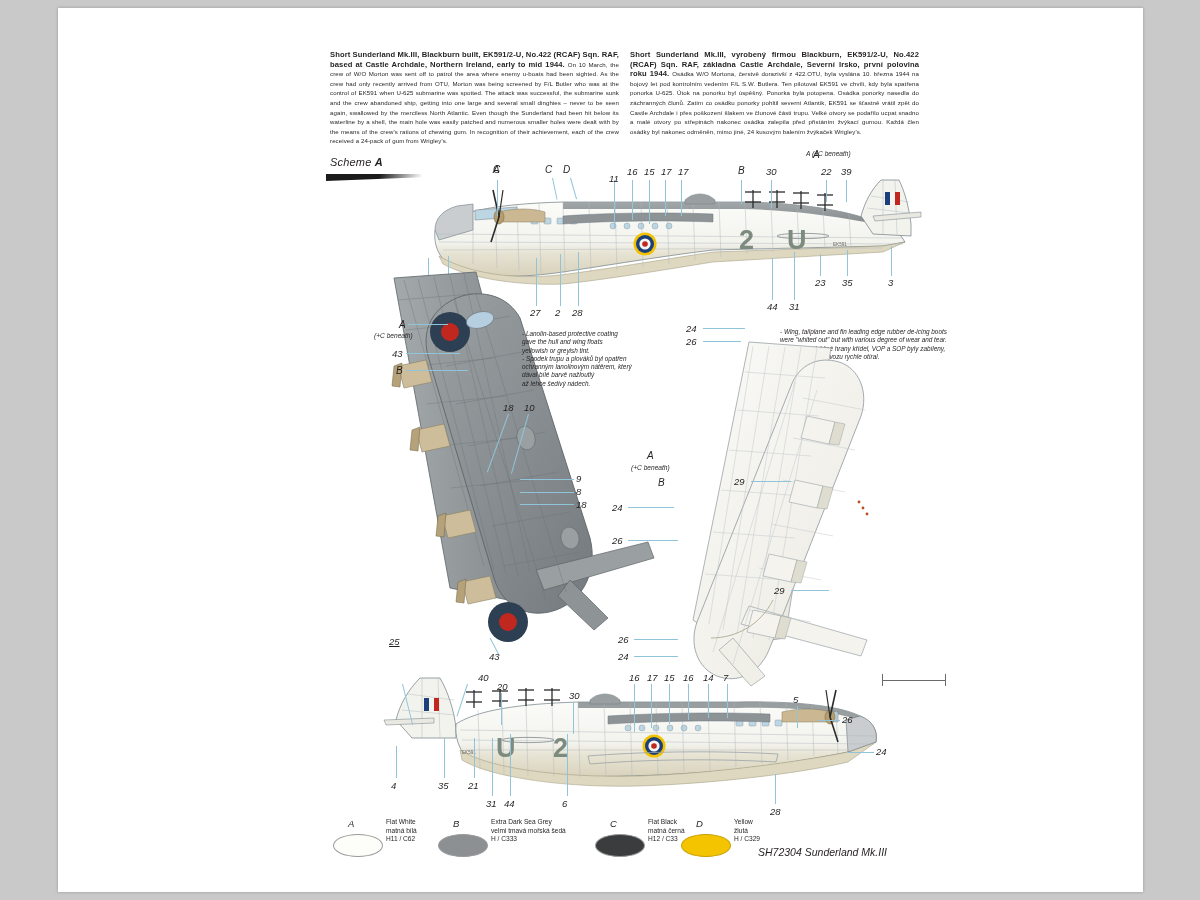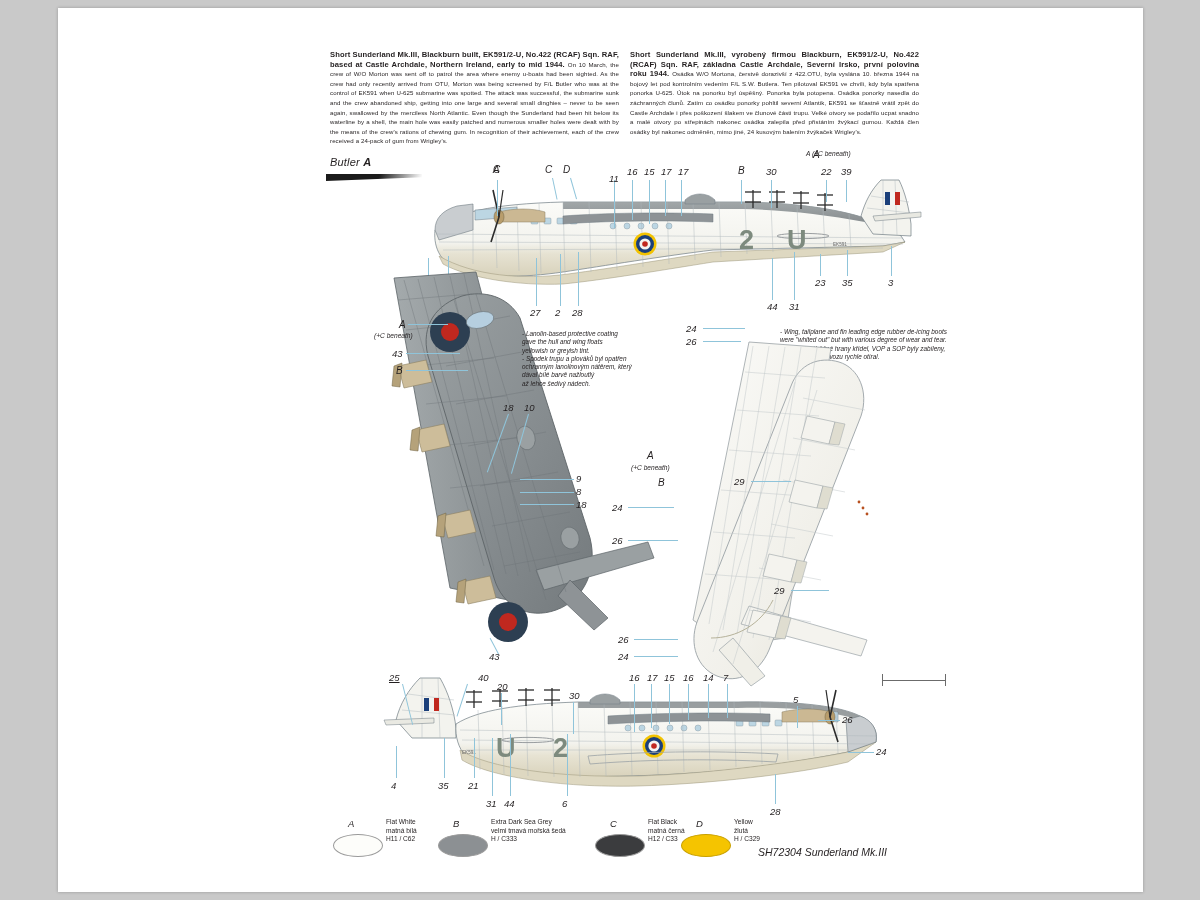--- a/index.html
+++ b/index.html
@@ -73,21 +73,21 @@
     <span>Short Sunderland Mk.III, Blackburn built, EK591/2-U, No.422 (RCAF) Sqn. RAF, based at Castle Archdale, Northern Ireland, early to mid 1944.</span>
     <span class="body">On 10 March, the crew of W/O Morton was sent off to patrol the area where enemy u-boats had been sighted. As the crew had only recently arrived from OTU, Morton was being screened by F/L Butler who was at the control of EK591 when U-625 submarine was spotted. The attack was successful, the submarine sunk and the crew abandoned ship, getting into one large and several small dinghies – never to be seen again, swallowed by the merciless North Atlantic. Even though the Sunderland had been hit below its waterline by a shell, the main hole was easily patched and numerous smaller holes were dealt with by the means of the crew's rations of chewing gum. In recognition of their achievement, each of the crew received a 24-pack of gum from Wrigley's.</span>
   </div>
 
   <div class="txtcol hdr" style="left:572px;top:42px;width:289px;">
     <span>Short Sunderland Mk.III, vyrobený firmou Blackburn, EK591/2-U, No.422 (RCAF) Sqn. RAF, základna Castle Archdale, Severní Irsko, první polovina roku 1944.</span>
     <span class="body">Osádka W/O Mortona, čerstvě dorazivší z 422.OTU, byla vyslána 10. března 1944 na bojový let pod kontrolním vedením F/L S.W. Butlera. Ten pilotoval EK591 ve chvíli, kdy byla spatřena ponorka U-625. Útok na ponorku byl úspěšný. Ponorka byla potopena. Osádka ponorky nasedla do záchranných člunů. Zatím co osádku ponorky pohltil severní Atlantik, EK591 se šťastně vrátil zpět do Castle Archdale i přes poškození šlakem ve člunové části trupu. Velké otvory se podařilo ucpat snadno a malé otvory po střepinách nakonec osádka zalepila před přistáním žvýkací gumou. Každá člen osádky byl nakonec odměněn, mimo jiné, 24 kusovým balením žvýkaček Wrigley's.</span>
   </div>
 
   <div class="scheme">
-    <span>Butler</span>
+    <span>Scheme</span>
     <b>A</b>
   </div>
   <div class="schemebar"></div>
 
   <div class="plane" style="left:355px;top:178px;width:510px;height:120px;">
     <svg width="510" height="120" viewBox="0 0 510 120">
       <defs>
         <linearGradient id="hullTop" x1="0" y1="0" x2="0" y2="1">
           <stop offset="0%" stop-color="#fbfbf8"></stop>
           <stop offset="55%" stop-color="#f3f3ee"></stop>
@@ -557,21 +557,21 @@
       <ellipse cx="150" cy="60" rx="26" ry="2.6" fill="none" stroke="#8e9396" stroke-width="0.9"></ellipse>
 
       <path d="M210,76 C260,72 330,70 400,74 L398,82 C330,78 260,80 212,84 Z" fill="none" stroke="#9aa2a6" stroke-width="0.8"></path>
     </svg>
   </div>
 
   <div style="position:absolute;left:438px;top:727px;font-family:'Liberation Sans',sans-serif;font-size:27px;font-weight:bold;color:#7d8a7e;line-height:1;">U</div>
   <div style="position:absolute;left:495px;top:727px;font-family:'Liberation Sans',sans-serif;font-size:27px;font-weight:bold;color:#7d8a7e;line-height:1;">2</div>
   <div style="position:absolute;left:404px;top:742px;font-size:4.6px;color:#6b6b6b;">EK591</div>
 
-  <div class="cal" style="left:331px;top:664px;text-decoration:underline;">25</div>
+  <div class="cal" style="left:331px;top:628px;text-decoration:underline;">25</div>
   <div class="cal" style="left:420px;top:664px;">40</div>
   <div class="cal" style="left:439px;top:673px;">20</div>
   <div class="cal" style="left:511px;top:682px;">30</div>
   <div class="cal" style="left:571px;top:664px;">16</div>
   <div class="cal" style="left:589px;top:664px;">17</div>
   <div class="cal" style="left:606px;top:664px;">15</div>
   <div class="cal" style="left:625px;top:664px;">16</div>
   <div class="cal" style="left:645px;top:664px;">14</div>
   <div class="cal" style="left:665px;top:664px;">7</div>
   <div class="cal" style="left:735px;top:686px;">5</div>

